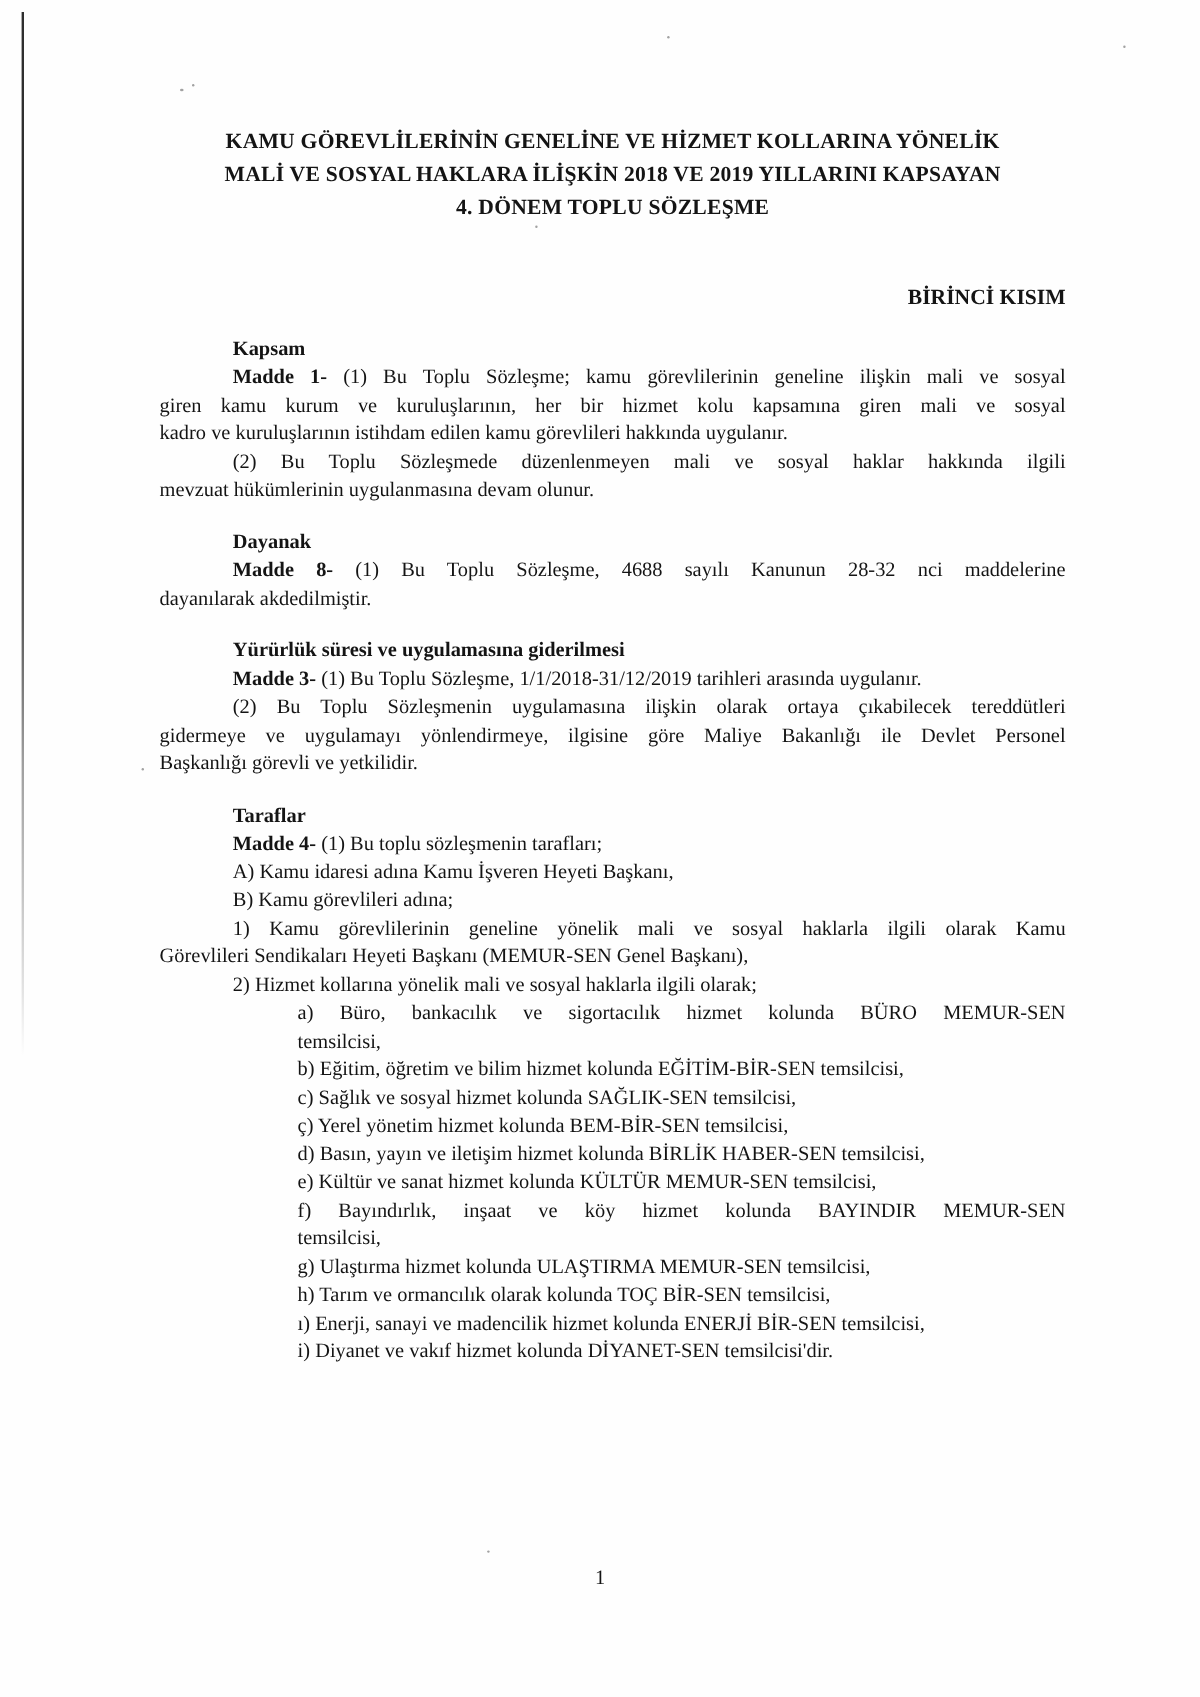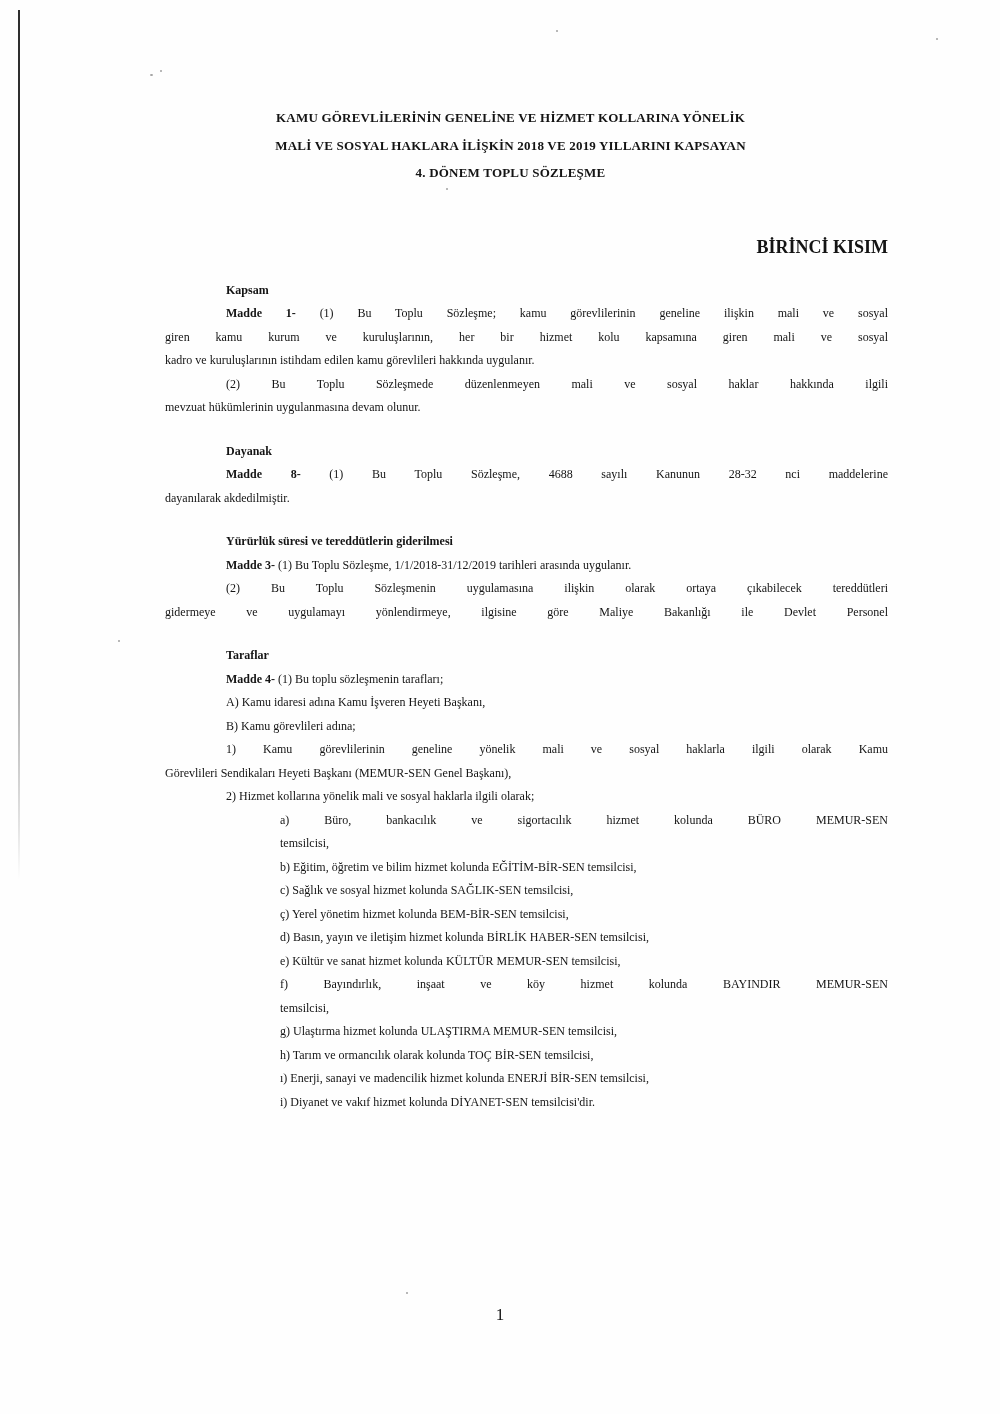--- a/index.html
+++ b/index.html
@@ -38,37 +38,36 @@
   .content {
     position: absolute;
     left: 133px;
     top: 0;
     width: 755px;
   }
   .title {
     padding-top: 104px;
     text-align: center;
     font-weight: bold;
-    font-size: 13px;
+    font-size: 18px;
     line-height: 27.5px;
     letter-spacing: 0.2px;
   }
   .part {
     margin-top: 48px;
     text-align: right;
     font-weight: bold;
     font-size: 18px;
     line-height: 24px;
   }
   .doc-section { margin-top: 20px; }
   .doc-section .line {
-    font-size: 12px;
+    font-size: 17px;
     line-height: 23.5px;
     white-space: normal;
-    margin-left: 32px;
   }
   .line.indent-1 { padding-left: 61px; }
   .line.indent-2 { padding-left: 115px; }
   .line.just { text-align: justify; text-align-last: justify; }
   .sections-host { margin-top: 18px; }
   .page-number {
     position: absolute;
     left: 0;
     top: 1305px;
     width: 1000px;
@@ -112,24 +111,25 @@
           <div class="line indent-0">kadro ve kuruluşlarının istihdam edilen kamu görevlileri hakkında uygulanır.</div>
           <div class="line indent-1 just">(2) Bu Toplu Sözleşmede düzenlenmeyen mali ve sosyal haklar hakkında ilgili</div>
           <div class="line indent-0">mevzuat hükümlerinin uygulanmasına devam olunur.</div>
         </div>
         <div class="doc-section">
           <div class="line indent-1"><b>Dayanak</b></div>
           <div class="line indent-1 just"><b>Madde 8-</b> (1) Bu Toplu Sözleşme, 4688 sayılı Kanunun 28-32 nci maddelerine</div>
           <div class="line indent-0">dayanılarak akdedilmiştir.</div>
         </div>
         <div class="doc-section">
-          <div class="line indent-1"><b>Yürürlük süresi ve tereddütlerin giderilmesi</b></div>
+          <div class="line indent-1"><b>Yürürlük süresi ve uygulamasına giderilmesi</b></div>
           <div class="line indent-1"><b>Madde 3-</b> (1) Bu Toplu Sözleşme, 1/1/2018-31/12/2019 tarihleri arasında uygulanır.</div>
           <div class="line indent-1 just">(2) Bu Toplu Sözleşmenin uygulamasına ilişkin olarak ortaya çıkabilecek tereddütleri</div>
           <div class="line indent-0 just">gidermeye ve uygulamayı yönlendirmeye, ilgisine göre Maliye Bakanlığı ile Devlet Personel</div>
+          <div class="line indent-0">Başkanlığı görevli ve yetkilidir.</div>
         </div>
         <div class="doc-section">
           <div class="line indent-1"><b>Taraflar</b></div>
           <div class="line indent-1"><b>Madde 4-</b> (1) Bu toplu sözleşmenin tarafları;</div>
           <div class="line indent-1">A) Kamu idaresi adına Kamu İşveren Heyeti Başkanı,</div>
           <div class="line indent-1">B) Kamu görevlileri adına;</div>
           <div class="line indent-1 just">1) Kamu görevlilerinin geneline yönelik mali ve sosyal haklarla ilgili olarak Kamu</div>
           <div class="line indent-0">Görevlileri Sendikaları Heyeti Başkanı (MEMUR-SEN Genel Başkanı),</div>
           <div class="line indent-1">2) Hizmet kollarına yönelik mali ve sosyal haklarla ilgili olarak;</div>
           <div class="line indent-2 just">a) Büro, bankacılık ve sigortacılık hizmet kolunda BÜRO MEMUR-SEN</div>

